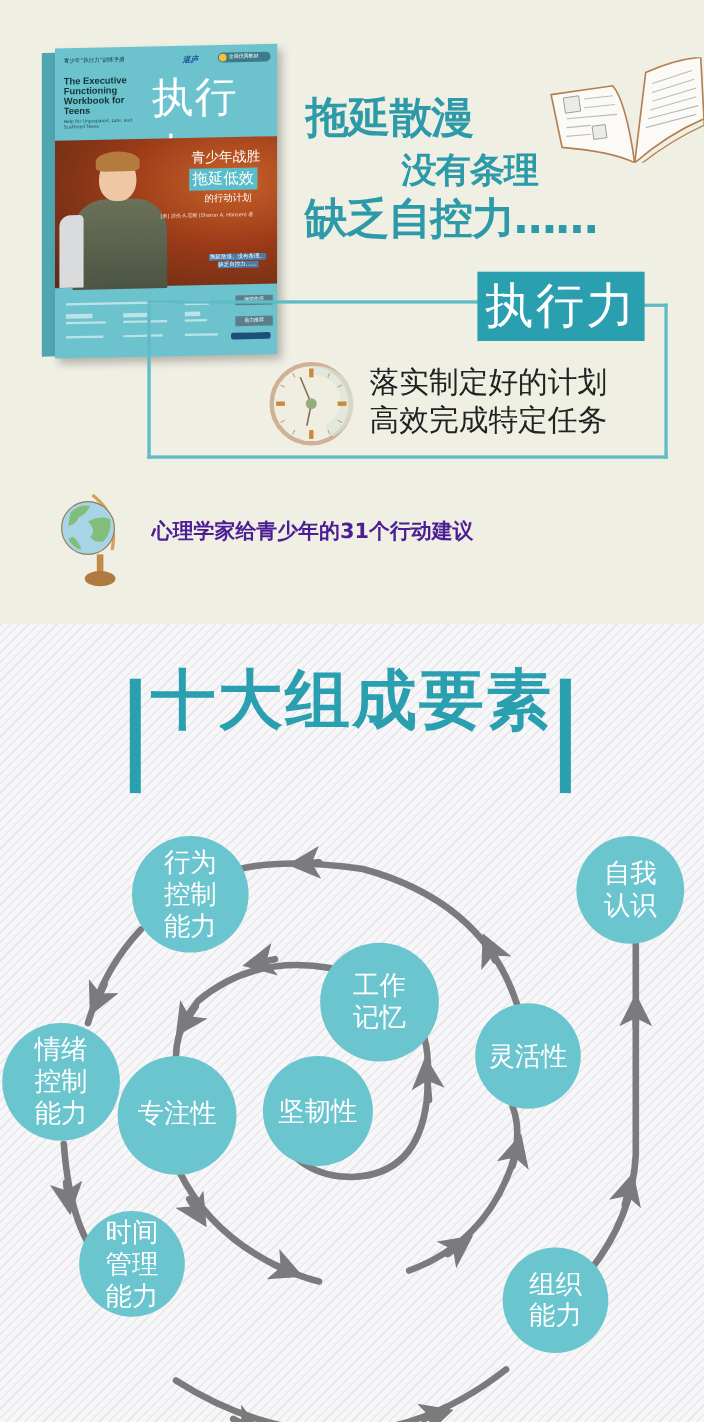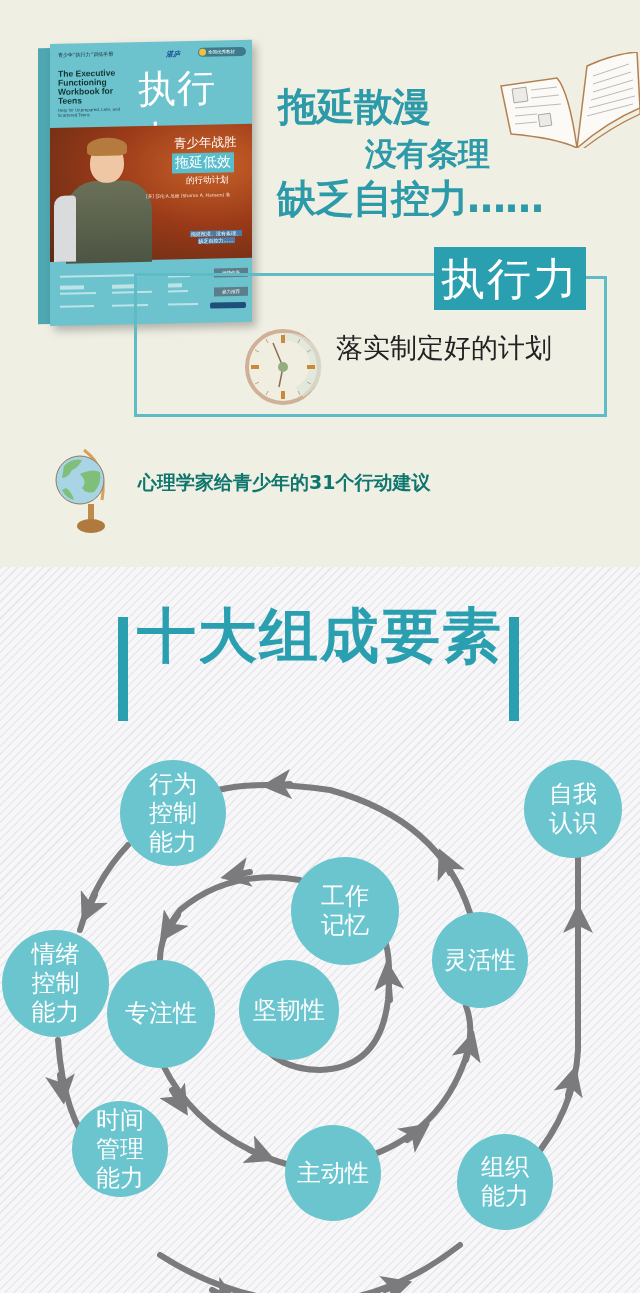--- a/index.html
+++ b/index.html
@@ -136,21 +136,21 @@
     font-size: 44px; line-height: 63px; text-align: center; letter-spacing: 2px;
   }
   .clock { position: absolute; left: 243px; top: 327px; width: 80px; height: 80px; }
   .frame-text {
     position: absolute; left: 336px; top: 330px; font-size: 27px; line-height: 35px; color: #222;
   }
 
   
   .globe { position: absolute; left: 54px; top: 448px; width: 56px; height: 90px; }
   .tip-bold {
-    position: absolute; left: 138px; top: 470px; font-size: 19px; font-weight: bold; color: #0f766e; white-space: nowrap;
+    position: absolute; left: 138px; top: 470px; font-size: 19px; font-weight: bold; color: #4c1d95; white-space: nowrap;
   }
   .tip-normal {
     position: absolute; left: 138px; top: 500px; font-size: 19px; color: #333; white-space: nowrap;
   }
 
   
   .info {
     position: absolute; left: 0; top: 567px; width: 640px; height: 726px;
     background-color: #f7f6f8;
     background-image: repeating-linear-gradient(135deg, #e9e8ea 0px, #e9e8ea 1.5px, transparent 1.5px, transparent 6px);
@@ -275,20 +275,21 @@
         <line x1="68" y1="57" x2="64" y2="55"></line>
         <line x1="57" y1="68" x2="55" y2="64"></line>
       </g>
       <line x1="40" y1="40" x2="30" y2="16" stroke="#8a6e55" stroke-width="1.5"></line>
       <line x1="40" y1="40" x2="36" y2="60" stroke="#8a6e55" stroke-width="1.5"></line>
       <circle cx="40" cy="40" r="5" fill="#94ad7e"></circle>
     </svg>
 
     <div class="frame-text">
       <div>落实制定好的计划</div>
+      <div>高效完成特定任务</div>
     </div>
 
     <svg class="globe" viewBox="0 0 56 90">
       <path d="M30 2 Q54 20 48 52" fill="none" stroke="#d6a15a" stroke-width="3"></path>
       <circle cx="26" cy="32" r="24" fill="#a9d4e6" stroke="#8a7a5a" stroke-width="1"></circle>
       <path d="M10 18 Q18 10 28 12 Q24 20 18 22 Q14 30 8 30 Z" fill="#7fbf7a"></path>
       <path d="M26 26 Q38 20 46 24 Q48 36 40 44 Q32 46 28 40 Q34 34 26 26 Z" fill="#7fbf7a"></path>
       <path d="M12 40 Q18 44 20 52 Q12 50 8 42 Z" fill="#7fbf7a"></path>
       <rect x="34" y="56" width="6" height="16" fill="#c08a48"></rect>
       <ellipse cx="37" cy="78" rx="14" ry="7" fill="#b07a3e"></ellipse>
@@ -383,23 +384,20 @@
   <div class="node" style="left:239px;top:960px;width:100px;height:100px;">
     <div>坚韧性</div>
   </div>
   <div class="node" style="left:72px;top:1101px;width:96px;height:96px;">
     <div>
       <div>时间</div>
       <div>管理</div>
       <div>能力</div>
     </div>
   </div>
-  <div class="node" style="left:285px;top:1125px;width:96px;height:96px;">
-    <div>主动性</div>
-  </div>
   <div class="node" style="left:457px;top:1134px;width:96px;height:96px;">
     <div>
       <div>组织</div>
       <div>能力</div>
     </div>
   </div>
 
 </div>
 
 </body></html>

